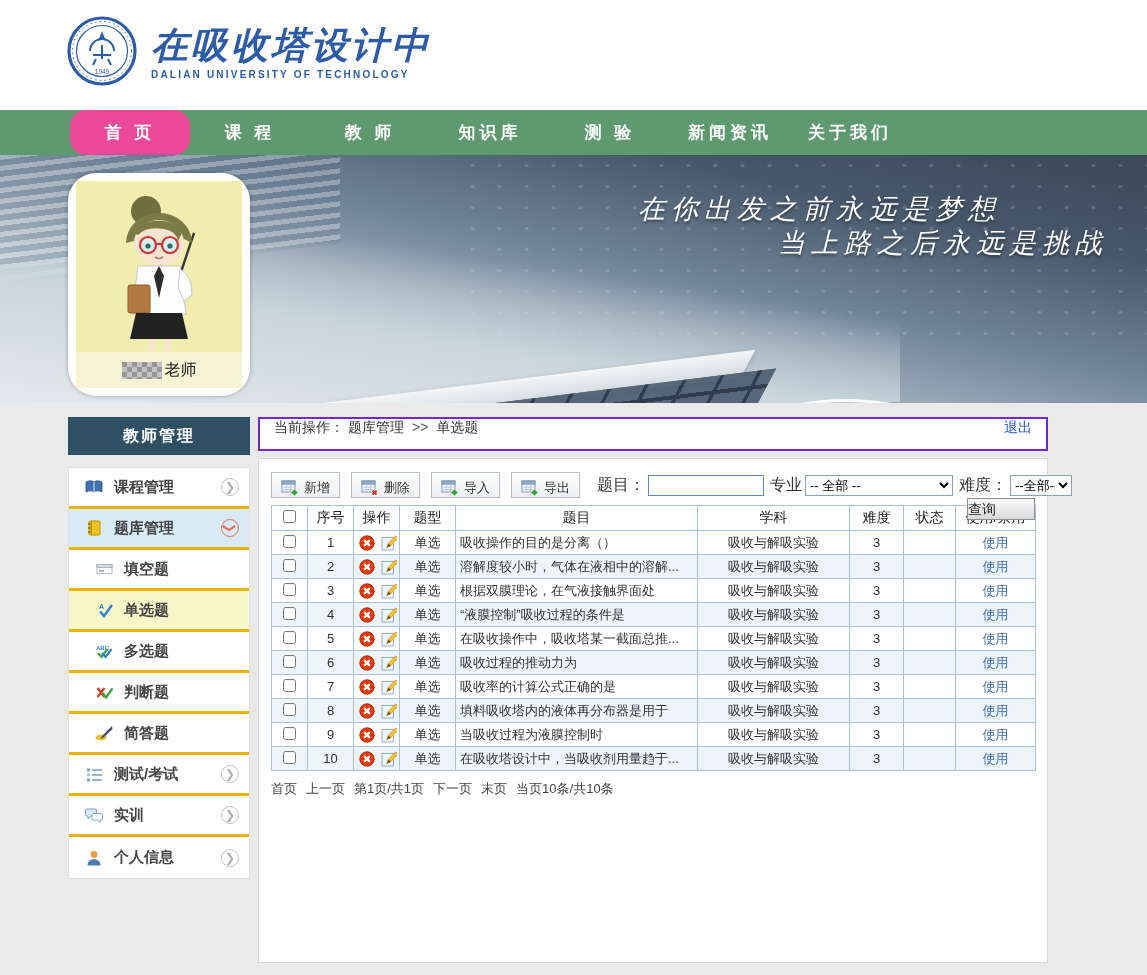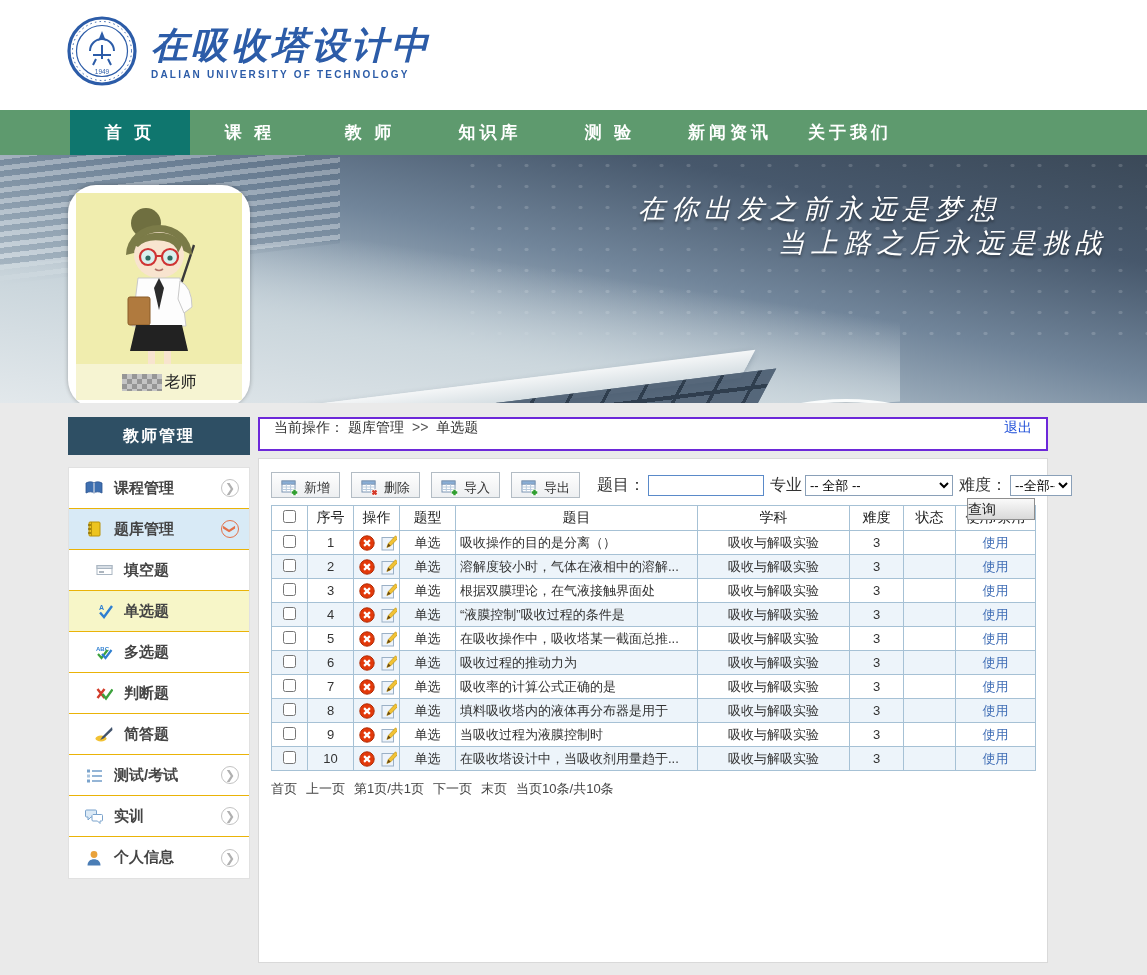--- a/index.html
+++ b/index.html
@@ -11,21 +11,21 @@
   .logo { position:absolute; left:66px; top:15px; display:flex; align-items:center; gap:13px; }
   .uni-cn { font-family:"DejaVu Serif","Liberation Serif",serif; font-style:italic; font-weight:bold;
             font-size:37px; color:#2c5ca8; letter-spacing:3px; line-height:1; }
   .uni-en { font-size:10px; color:#2c5ca8; letter-spacing:2.2px; font-weight:bold; margin-top:5px; }
 
   
   .nav { position:absolute; left:0; top:110px; width:1147px; height:45px; background:#5e9a6e; }
   .nav ul { list-style:none; display:flex; height:100%; padding-left:70px; }
   .nav li { width:120px; height:100%; display:flex; align-items:center; justify-content:center;
             color:#fff; font-size:17px; font-weight:bold; letter-spacing:4px; cursor:pointer; white-space:nowrap; }
-  .nav li.active { background:#0f766e; }
+  .nav li.active { background:#ec4899;border-radius:16px; }
 
   
   .banner { position:absolute; left:0; top:155px; width:1147px; height:248px; overflow:hidden;
             background:linear-gradient(to top right,#d8dfe4 0%,#b3c2cd 30%,#71859a 55%,#47586c 78%,#3b4958 100%); }
   .rain { position:absolute; right:0; top:0; width:60%; height:75%;
           background-image:radial-gradient(rgba(255,255,255,.16) 1.5px, transparent 2.6px);
           background-size:27px 21px; }
   .blinds { position:absolute; left:0; top:0; width:340px; height:130px; opacity:.35;
             background:repeating-linear-gradient(180deg, rgba(255,255,255,.8) 0 5px, rgba(90,110,130,.55) 5px 11px);
             transform:skewY(-7deg); transform-origin:left top; }
@@ -37,33 +37,33 @@
             repeating-linear-gradient(0deg, #4c5e72 0 30px, #233243 30px 34px);
           background-blend-mode:darken; }
   .cup-rim { position:absolute; left:780px; top:244px; width:132px; height:30px; border-radius:50%;
              background:#eef2f4; border:3px solid #fafcfc; box-shadow:inset 0 3px 6px rgba(90,110,125,.45); }
   .slogan { position:absolute; color:#fff; font-family:"DejaVu Serif","Liberation Serif",serif; font-style:italic;
             font-size:27px; letter-spacing:6px; text-shadow:0 2px 3px rgba(0,0,0,.45); white-space:nowrap; }
   .slogan.l1 { left:638px; top:36px; }
   .slogan.l2 { left:778px; top:70px; }
 
   
-  .avatar-card { position:absolute; left:68px; top:30px; width:182px; height:223px; background:#fff; box-shadow:0 0 4px rgba(0,0,0,.3);border-radius:28px; }
+  .avatar-card { position:absolute; left:68px; top:18px; width:182px; height:223px; background:#fff; box-shadow:0 0 4px rgba(0,0,0,.3);border-radius:28px; }
   .avatar-yellow { position:absolute; left:8px; top:8px; width:166px; height:172px; background:#f0edae; overflow:hidden; }
   .avatar-name { position:absolute; left:8px; bottom:8px; width:166px; height:36px; background:#f6f4d2;
                  display:flex; align-items:center; justify-content:center; gap:3px; font-size:16px; color:#222; }
   .masked { width:40px; height:17px;
             background:repeating-conic-gradient(#c4c4c4 0% 25%, #969696 0% 50%) 0 0 / 10px 10px; }
 
   
   .sidebar { position:absolute; left:68px; top:417px; width:182px; }
   .side-header { height:38px; background:#2e4f64; color:#fff; font-size:16px; font-weight:bold;
                  display:flex; align-items:center; justify-content:center; letter-spacing:2px; }
   .menu { margin-top:12px; background:#fff; border:1px solid #e1e1e1; }
-  .menu-item { height:41px; border-bottom:1px solid #eab308; display:flex; align-items:center;
+  .menu-item { height:41px; border-bottom:3px solid #eab308; display:flex; align-items:center;
                padding:0 10px 0 14px; font-size:15px; color:#444; font-weight:bold; cursor:pointer; background:#fff; }
   .menu-item:last-child { border-bottom:none; }
   .menu-item .mi-icon { width:22px; display:flex; justify-content:center; margin-right:9px; flex:none; }
   .menu-item .mi-label { flex:1; white-space:nowrap; }
   .menu-item.expanded { background:#d8eaf6; }
   .menu-item.sub { padding-left:24px; }
   .menu-item.sel { background:#f7f6c8; }
   .chev { width:18px; height:18px; border:1px solid #c3c3c3; border-radius:50%; color:#b0b0b0; font-size:12px;
           display:flex; align-items:center; justify-content:center; flex:none; font-weight:normal; }
   .chev.open { border-color:#e2714a; color:#e2714a; transform:rotate(90deg); }

